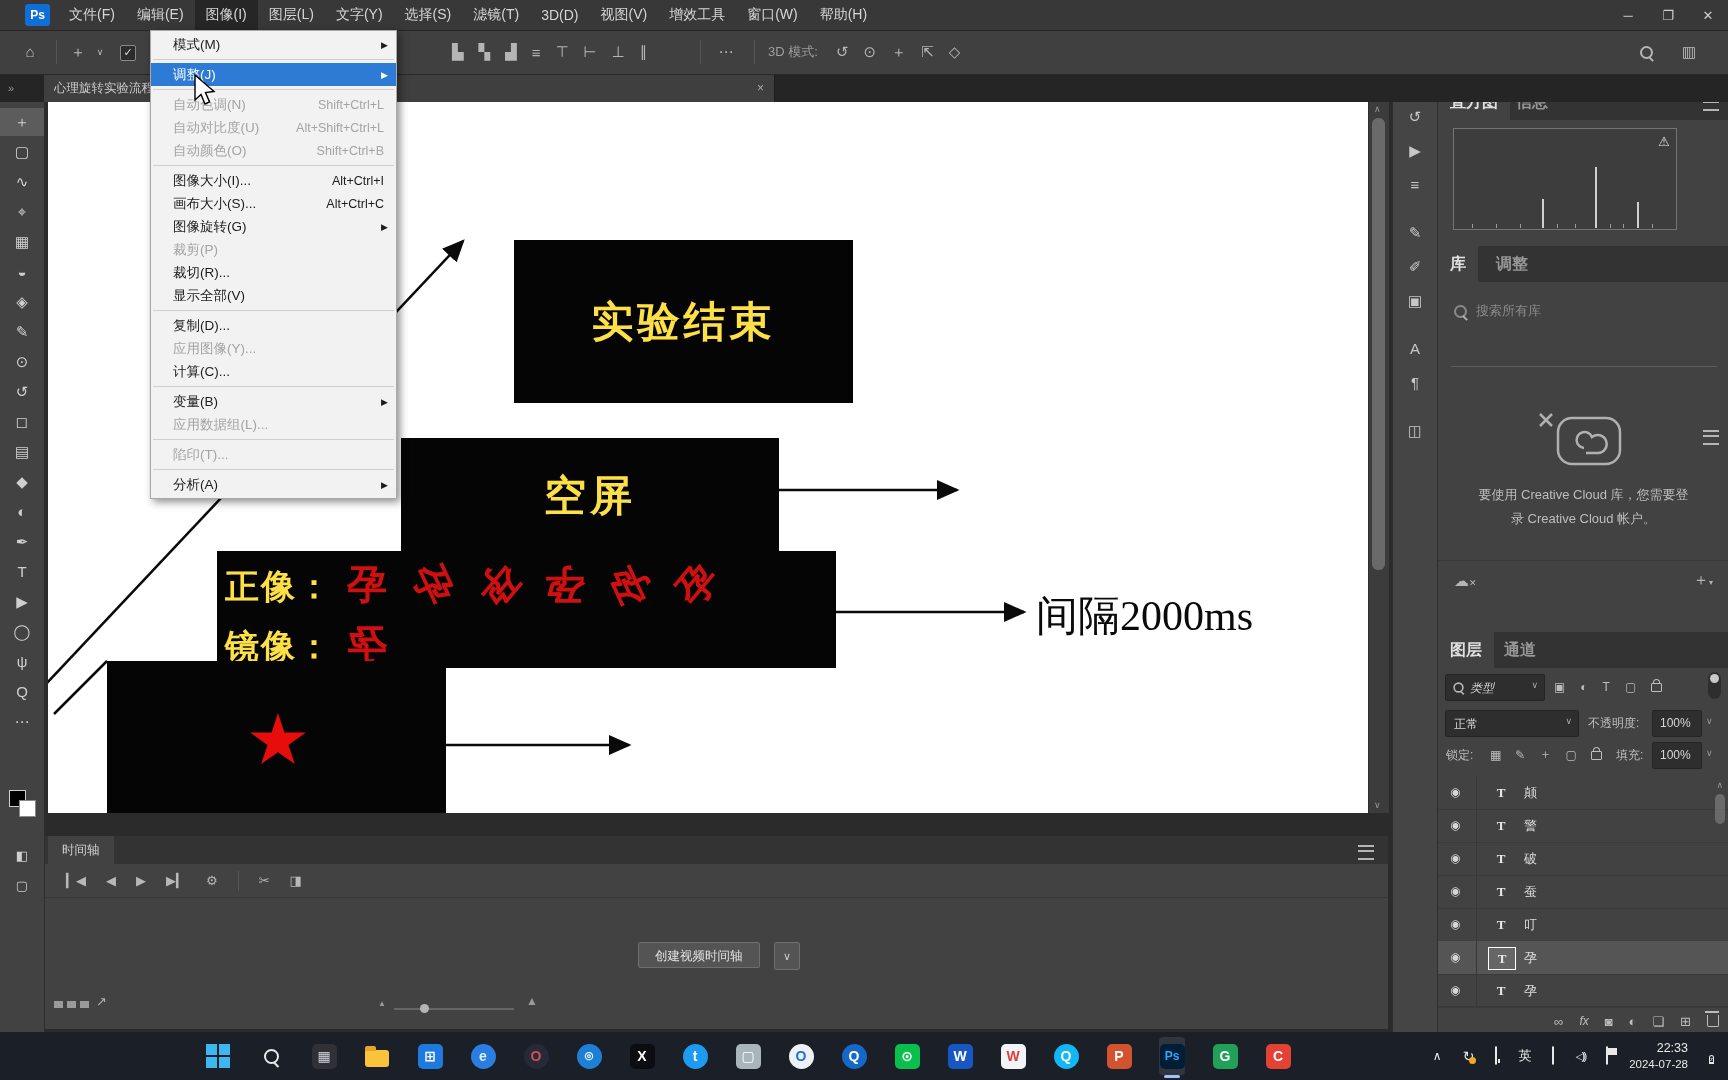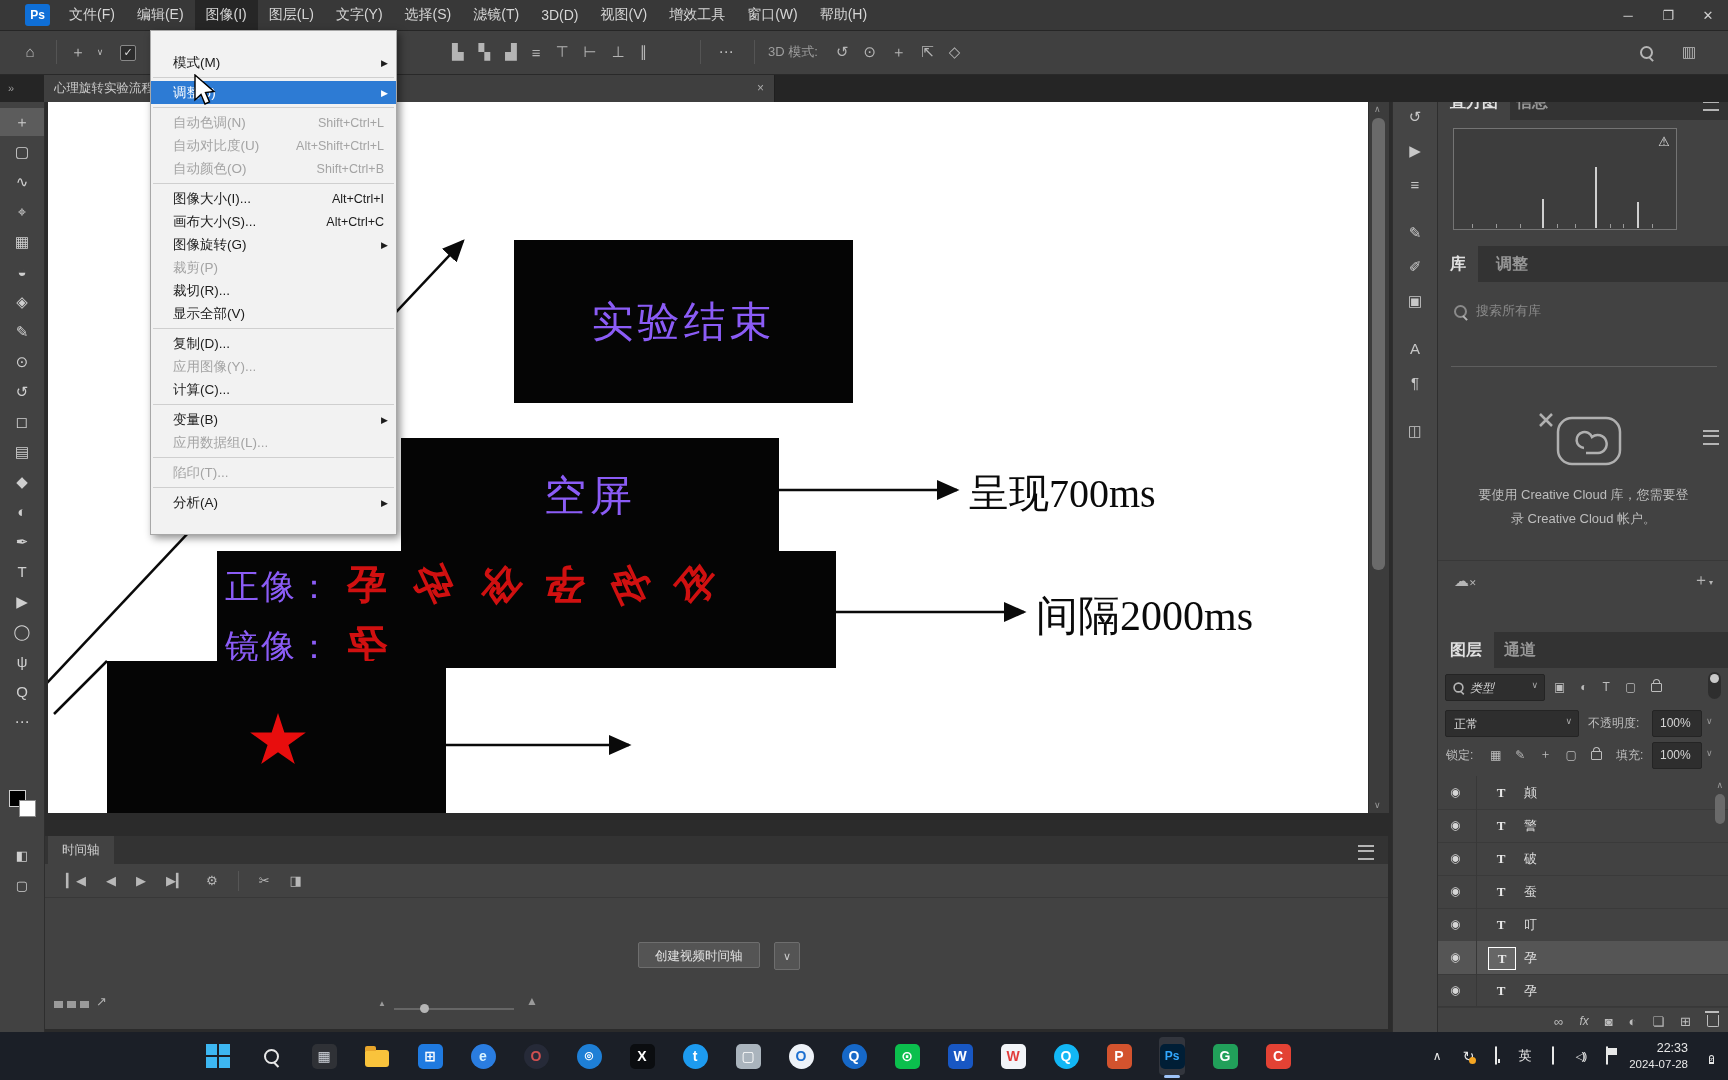--- a/index.html
+++ b/index.html
@@ -30,21 +30,21 @@
   .chev{color:#9a9a9a;font-size:11px;}
   
   #toolbar{position:absolute;left:0;top:102px;width:44px;height:930px;background:#424242;border-right:1px solid #2e2e2e;z-index:3;}
   .tool{position:absolute;left:0;width:44px;height:28px;color:#cfcfcf;font-size:15px;text-align:center;line-height:28px;}
   .tool.selected{background:#5c5c5c;}
   #fgbg .fg{position:absolute;left:9px;top:0;width:15px;height:15px;background:#000;border:1px solid #cfcfcf;}
   #fgbg .bg{position:absolute;left:19px;top:10px;width:15px;height:15px;background:#fff;border:1px solid #8a8a8a;}
   
   #canvas{position:absolute;left:48px;top:102px;width:1320px;height:711px;background:#ffffff;overflow:hidden;z-index:1;}
   .blackbox{position:absolute;background:#050505;}
-  .boxlabel{color:#8b5cf6;font-family:"Liberation Serif","DejaVu Serif",serif;letter-spacing:4px;}
+  .boxlabel{color:#fde047;font-family:"Liberation Serif","DejaVu Serif",serif;letter-spacing:4px;font-weight:bold;}
   .anno{position:absolute;color:#0a0a0a;font-family:"Liberation Serif","DejaVu Serif",serif;white-space:nowrap;}
   .stimchar{display:inline-block;color:#d01010;font-family:"Liberation Serif","DejaVu Serif",serif;font-weight:bold;}
   #star{position:absolute;background:#e80d0d;clip-path:polygon(50% 0%,61% 35%,98% 35%,68% 57%,79% 91%,50% 70%,21% 91%,32% 57%,2% 35%,39% 35%);}
   
   #vscroll{position:absolute;left:1368px;top:102px;width:20px;height:711px;background:#3c3c3c;border-left:1px solid #2e2e2e;z-index:2;}
   #vthumb{position:absolute;left:3px;top:16px;width:13px;height:452px;background:#6a6a6a;border-radius:6px;}
   #statusbar{position:absolute;left:44px;top:813px;width:1344px;height:23px;background:#3c3c3c;border-top:1px solid #2c2c2c;color:#c5c5c5;font-size:12px;z-index:2;}
   #hthumb{position:absolute;left:660px;top:4px;width:325px;height:14px;background:#6a6a6a;border-radius:7px;}
   
   #timeline{position:absolute;left:44px;top:836px;width:1344px;height:193px;background:#424242;z-index:2;}
@@ -76,21 +76,21 @@
   .lrow{position:absolute;left:0;width:291px;height:33px;border-bottom:1px solid #3a3a3a;}
   .lrow.sel{background:#555555;}
   .leye{position:absolute;left:12px;top:9px;color:#d6d6d6;font-size:12px;}
   .lsep{position:absolute;left:38px;top:0;width:1px;height:33px;background:#383838;}
   .lthumb{position:absolute;left:50px;top:6px;width:26px;height:21px;color:#e8e8e8;font-size:13px;font-weight:bold;text-align:center;line-height:21px;font-family:"Liberation Serif",serif;}
   .lrow.sel .lthumb{border:1px solid #fff;background:#666;}
   .lname{position:absolute;left:86px;top:8px;color:#dcdcdc;font-size:13px;}
   .trash{display:inline-block;width:10px;height:11px;border:1.5px solid #bdbdbd;border-top:none;border-radius:0 0 2px 2px;position:relative;margin-top:4px;}
   .trash:before{content:"";position:absolute;left:-3px;top:-4px;width:14px;height:2px;background:#bdbdbd;}
   
-  #imagemenu{position:absolute;left:150px;top:30px;width:245px;background:#f2f2f2;border:1px solid #a8a8a8;box-shadow:3px 3px 8px rgba(0,0,0,.45);z-index:50;padding:20px 0;}
+  #imagemenu{position:absolute;left:150px;top:30px;width:245px;background:#f2f2f2;border:1px solid #a8a8a8;box-shadow:3px 3px 8px rgba(0,0,0,.45);z-index:50;padding:2px 0;}
   .menu-item{height:23px;display:flex;align-items:center;padding:0 12px 0 22px;font-size:13.5px;color:#1c1c1c;position:relative;}
   .menu-item .sc{margin-left:auto;font-size:12.5px;}
   .menu-item .sub{position:absolute;right:8px;font-size:9px;}
   .menu-item.dis{color:#a4a4a4;}
   .menu-item.hl{background:#2d7bd4;color:#fff;}
   .menu-sep{height:1px;background:#cfcfcf;margin:3px 2px;}
   
   #taskbar{position:absolute;left:0;top:1032px;width:1728px;height:48px;background:#1b1f27;z-index:30;}
   .tb-slot{width:26px;height:38px;margin-top:5px;display:flex;align-items:center;justify-content:center;position:relative;border-radius:4px;}
   .tb-slot.active{background:rgba(255,255,255,.10);}
@@ -151,21 +151,20 @@
       <div style="position:absolute;left:8px;top:66px;white-space:nowrap;">
         <span class="boxlabel" style="font-size:34px;letter-spacing:2px;">镜像：</span><span class="stimchar" style="font-size:40px;transform:scaleX(-1);margin-left:14px;">孕</span>
       </div>
     </div>
 
     <div class="blackbox" style="left:59px;top:559px;width:339px;height:152px;">
       <div id="star" style="left:142px;top:52px;width:58px;height:56px;"></div>
     </div>
 
     <div class="anno" style="left:988px;top:486px;font-size:42px;">间隔2000ms</div>
-    <div class="anno" style="left:921px;top:364px;font-size:40px;">呈现700ms</div>
   </div>
 
   <div id="vscroll">
     <div class="chev" style="position:absolute;left:5px;top:2px;font-size:9px;">∧</div>
     <div id="vthumb"></div>
     <div class="chev" style="position:absolute;left:5px;top:698px;font-size:9px;">∨</div>
   </div>
 
 
   <div id="timeline">

